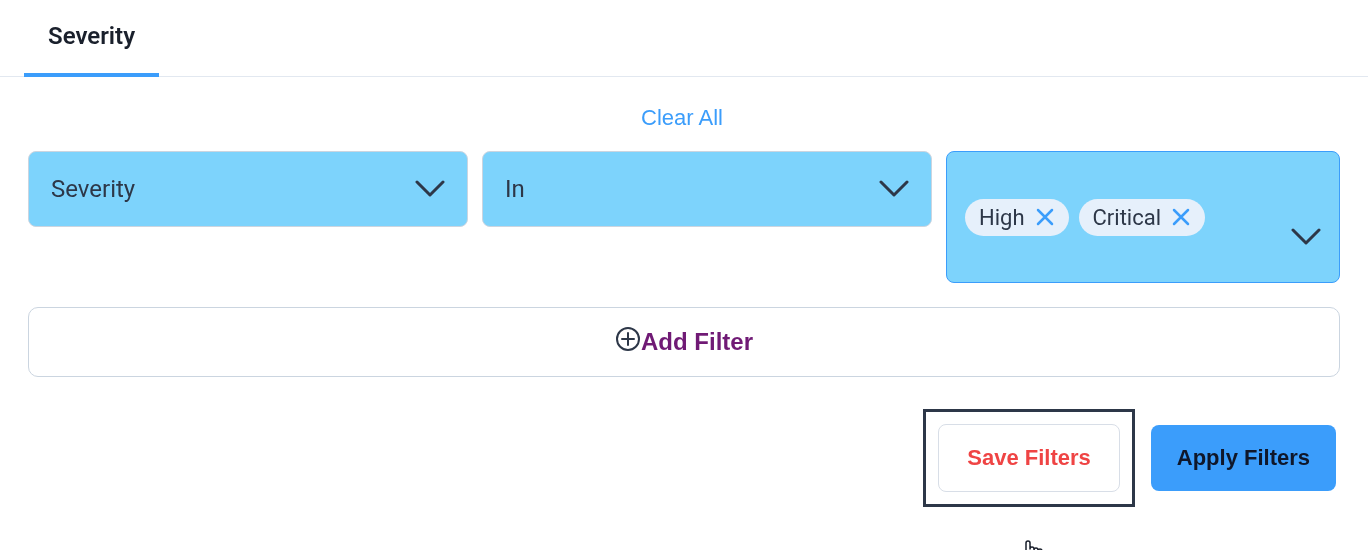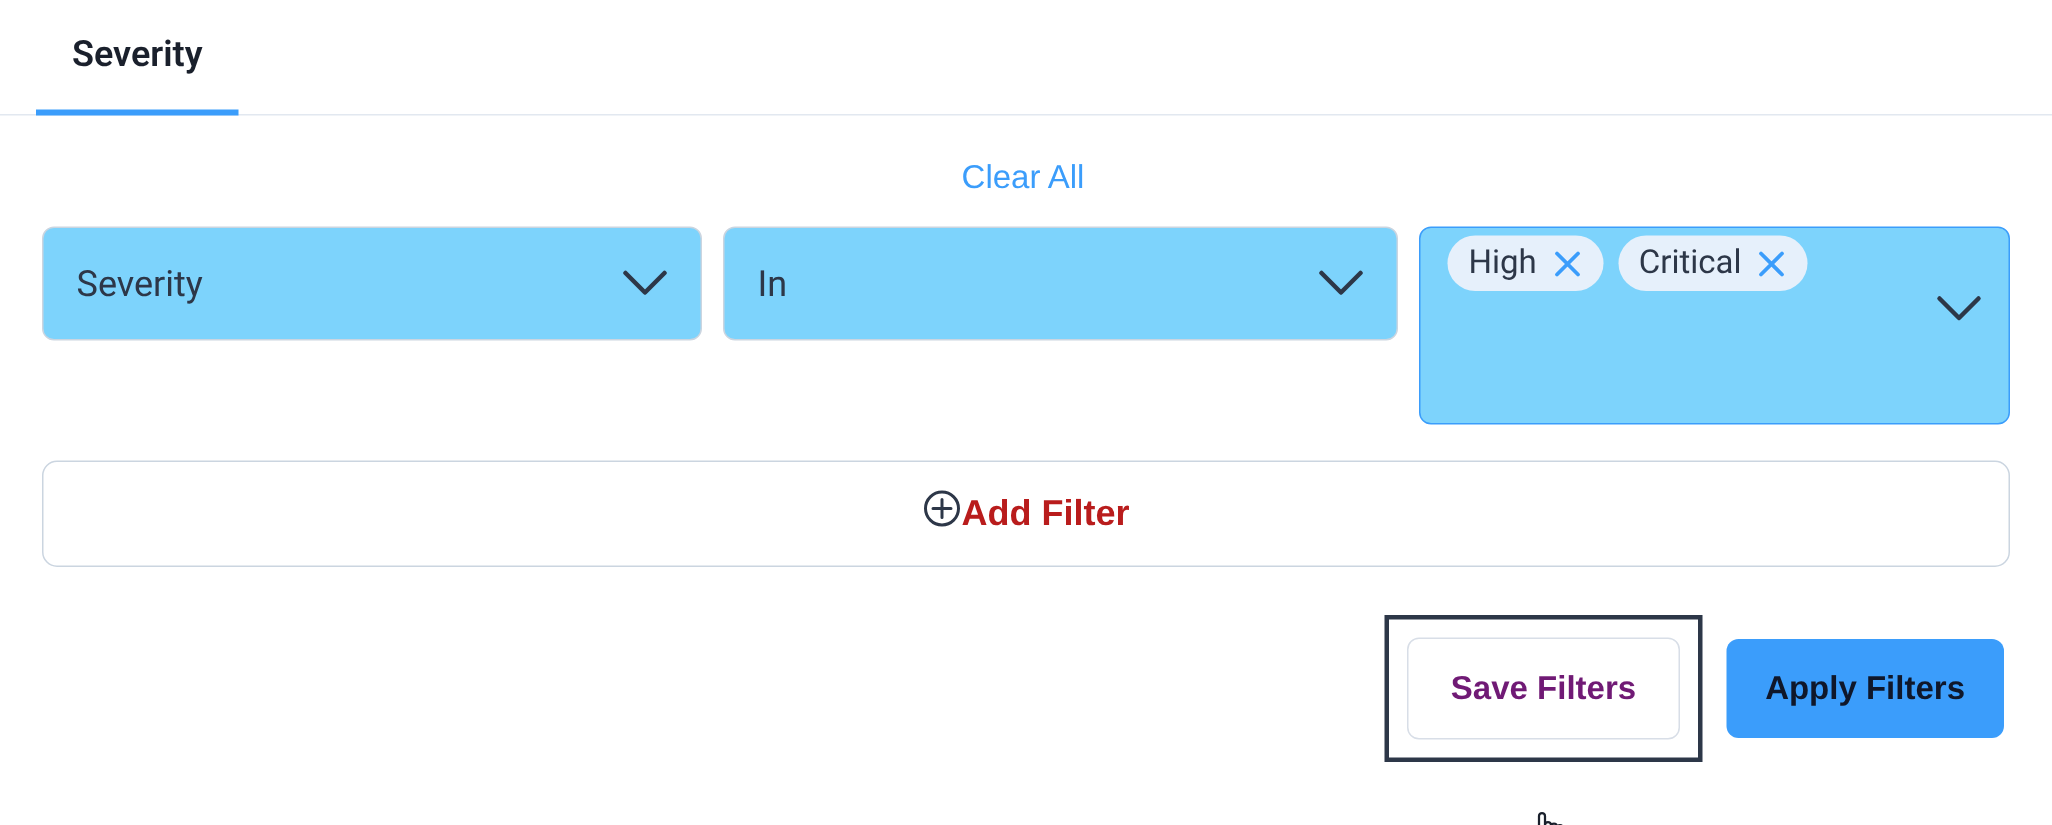--- a/index.html
+++ b/index.html
@@ -68,24 +68,24 @@
       cursor: pointer;
       background: #7dd3fc;
       height: 76px;
       gap: 41px;
     }
     .select-field { flex: 0 0 440px; }
     .select-op { flex: 0 0 450px; justify-content: space-between; }
     .select-values {
       flex: 1;
       border-color: #3b9dfb;
-      padding: 5px 18px;
+      padding: 23px 18px;
       height: auto;
       min-height: 132px;
-      align-items: flex-start;
+      align-items: center;
     }
     .chevron {
       display: inline-flex;
       align-items: center;
       flex-shrink: 0;
     }
     .chevron svg { width: 30px; height: 18px; }
     .chips {
       display: flex;
       flex-wrap: wrap;
@@ -114,21 +114,21 @@
       border: 1px solid #cbd5e0;
       border-radius: 10px;
       background: #fff;
       display: flex;
       align-items: center;
       justify-content: center;
       gap: 0;
       padding: 18px;
       font-size: 24px;
       font-weight: 600;
-      color: #b91c1c;
+      color: #701a75;
       cursor: pointer;
       margin-bottom: 32px;
     }
     .add-filter svg { width: 26px; height: 26px; }
     .footer {
       display: flex;
       justify-content: flex-end;
       gap: 16px;
       align-items: center;
       padding-right: 4px;
@@ -139,21 +139,21 @@
     }
     .btn {
       border-radius: 8px;
       font-size: 22px;
       font-weight: 600;
       padding: 20px 28px;
       cursor: pointer;
     }
     .btn-save {
       background: #fff;
-      color: #701a75;
+      color: #ef4444;
       border: 1px solid #d8dee7;
     }
     .btn-apply {
       background: #3b9dfb;
       color: #0f172a;
       border: none;
       padding: 20px 26px;
     }
     .cursor-icon {
       position: absolute;

